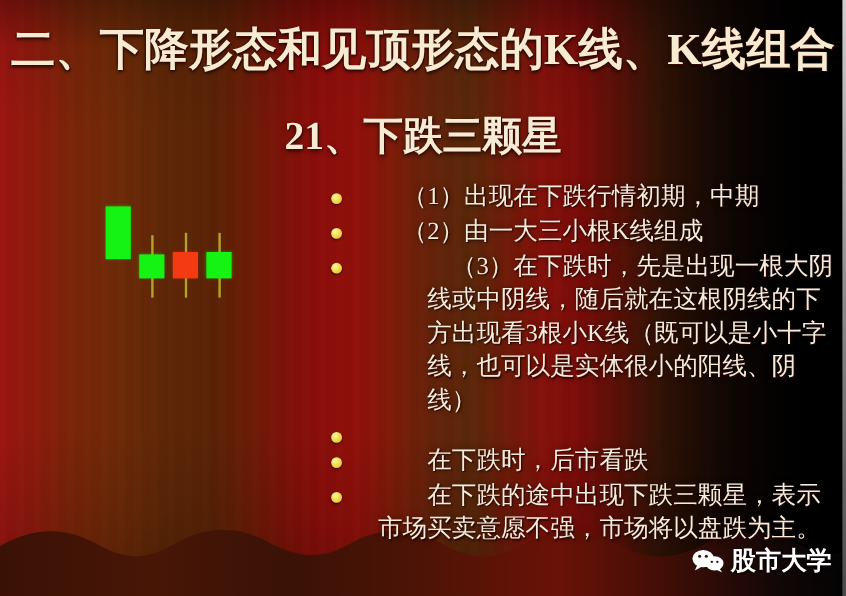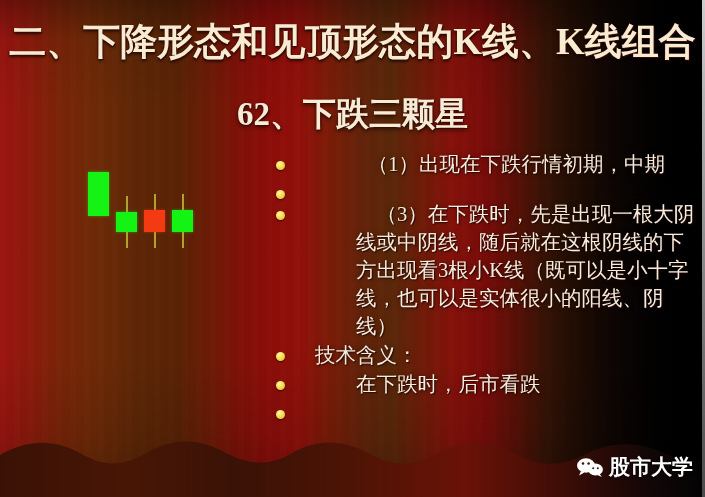--- a/index.html
+++ b/index.html
@@ -172,21 +172,21 @@
                C316,12 342,12 368,26 C392,40 414,40 438,26
                C462,12 488,12 514,26 C538,40 560,40 584,28
                C610,14 638,14 664,26 C682,34 694,36 705,32
                L705,70 L0,70 Z" fill="url(#wg)"></path>
     </svg>
   </div>
 
   <div class="edge-right"></div>
 
   <div class="title">二、下降形态和见顶形态的K线、K线组合</div>
-  <div class="subtitle">62、下跌三颗星</div>
+  <div class="subtitle">21、下跌三颗星</div>
 
   <div class="chart" id="chart">
       <div class="candle" style="left: 28px; top: 0px; width: 21px; height: 120px;">
         <div class="body up" style="top: 22px; height: 44px; background: rgb(21, 243, 21);"></div>
       </div>
       <div class="candle" style="left: 56px; top: 0px; width: 21px; height: 120px;">
         <div class="wick" style="top: 46px; height: 52px; background: rgb(176, 163, 42);"></div>
         <div class="body up" style="top: 62px; height: 20px; background: rgb(21, 243, 21);"></div>
       </div>
       <div class="candle" style="left: 84px; top: 0px; width: 21px; height: 120px;">
@@ -195,39 +195,40 @@
       </div>
       <div class="candle" style="left: 112px; top: 0px; width: 21px; height: 120px;">
         <div class="wick" style="top: 44px; height: 54px; background: rgb(176, 163, 42);"></div>
         <div class="body up" style="top: 60px; height: 22px; background: rgb(21, 243, 21);"></div>
       </div>
     </div>
 
   <div class="content" id="content">
       <div class="row">
         <span class="bullet"></span>
-        <span class="btext" style="text-indent: 0px; text-align: center;">　（1）出现在下跌行情初期，中期</span>
-      </div>
-      <div class="row">
-        <span class="bullet"></span>
+        <span class="btext" style="text-indent: 0px;">　（1）出现在下跌行情初期，中期</span>
+      </div>
+      <div class="row">
+        <span class="bullet"></span>
+        <span class="btext" style="text-indent: 0px;">　（2）由一大三小根K线组成</span>
       </div>
       <div class="row">
         <span class="bullet"></span>
         <span class="btext" style="text-indent: 0px; margin-left: 41px;">　（3）在下跌时，先是出现一根大阴线或中阴线，随后就在这根阴线的下方出现看3根小K线（既可以是小十字线，也可以是实体很小的阳线、阴线）</span>
       </div>
       <div class="row">
         <span class="bullet"></span>
-        <span class="btext">技术含义：</span>
       </div>
       <div class="row">
         <span class="bullet"></span>
         <span class="btext">　　在下跌时，后市看跌</span>
       </div>
       <div class="row">
         <span class="bullet"></span>
+        <span class="btext">　　在下跌的途中出现下跌三颗星，表示市场买卖意愿不强，市场将以盘跌为主。</span>
       </div>
     </div>
 
   <div class="watermark">
     <span class="wechat">
       <svg width="28" height="20" viewBox="0 0 28 20" xmlns="http://www.w3.org/2000/svg">
         <ellipse cx="10" cy="8.5" rx="9" ry="7.2" fill="#ffffff"></ellipse>
         <path d="M5 14 L3 18.5 L8.4 15.4 Z" fill="#ffffff"></path>
         <circle cx="7" cy="6.6" r="1.25" fill="#3a1205"></circle>
         <circle cx="12.6" cy="6.6" r="1.25" fill="#3a1205"></circle>

